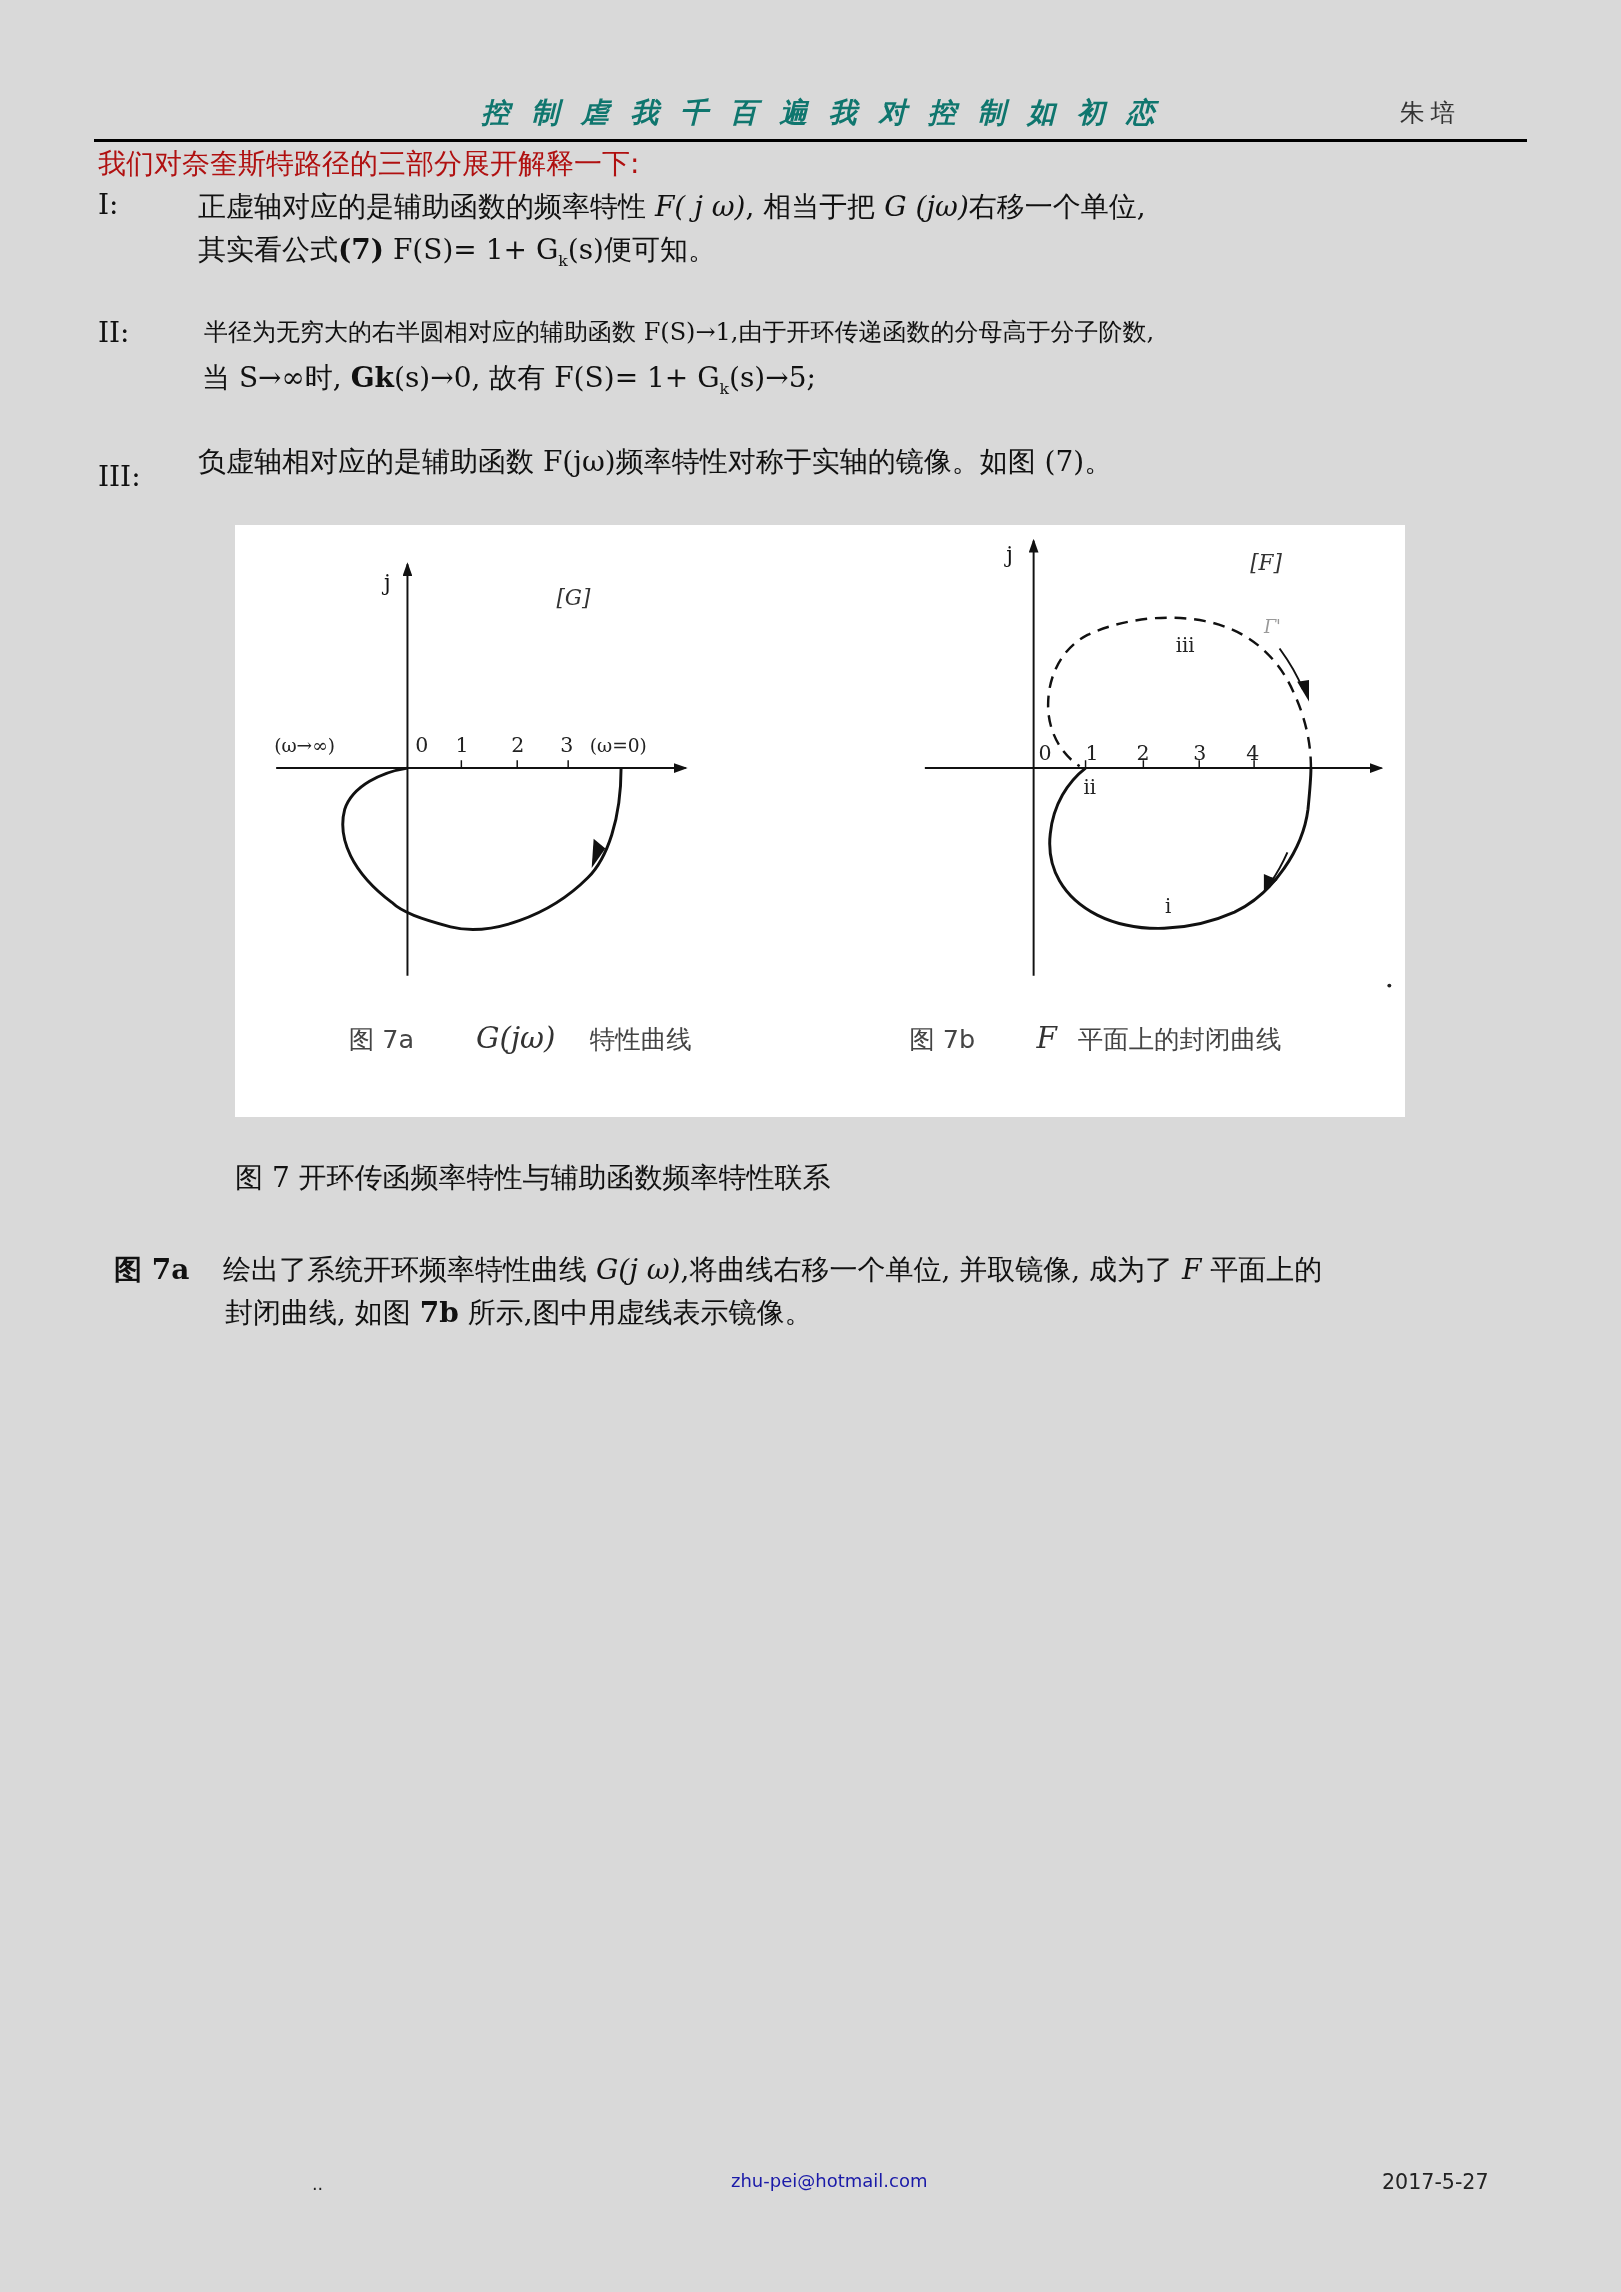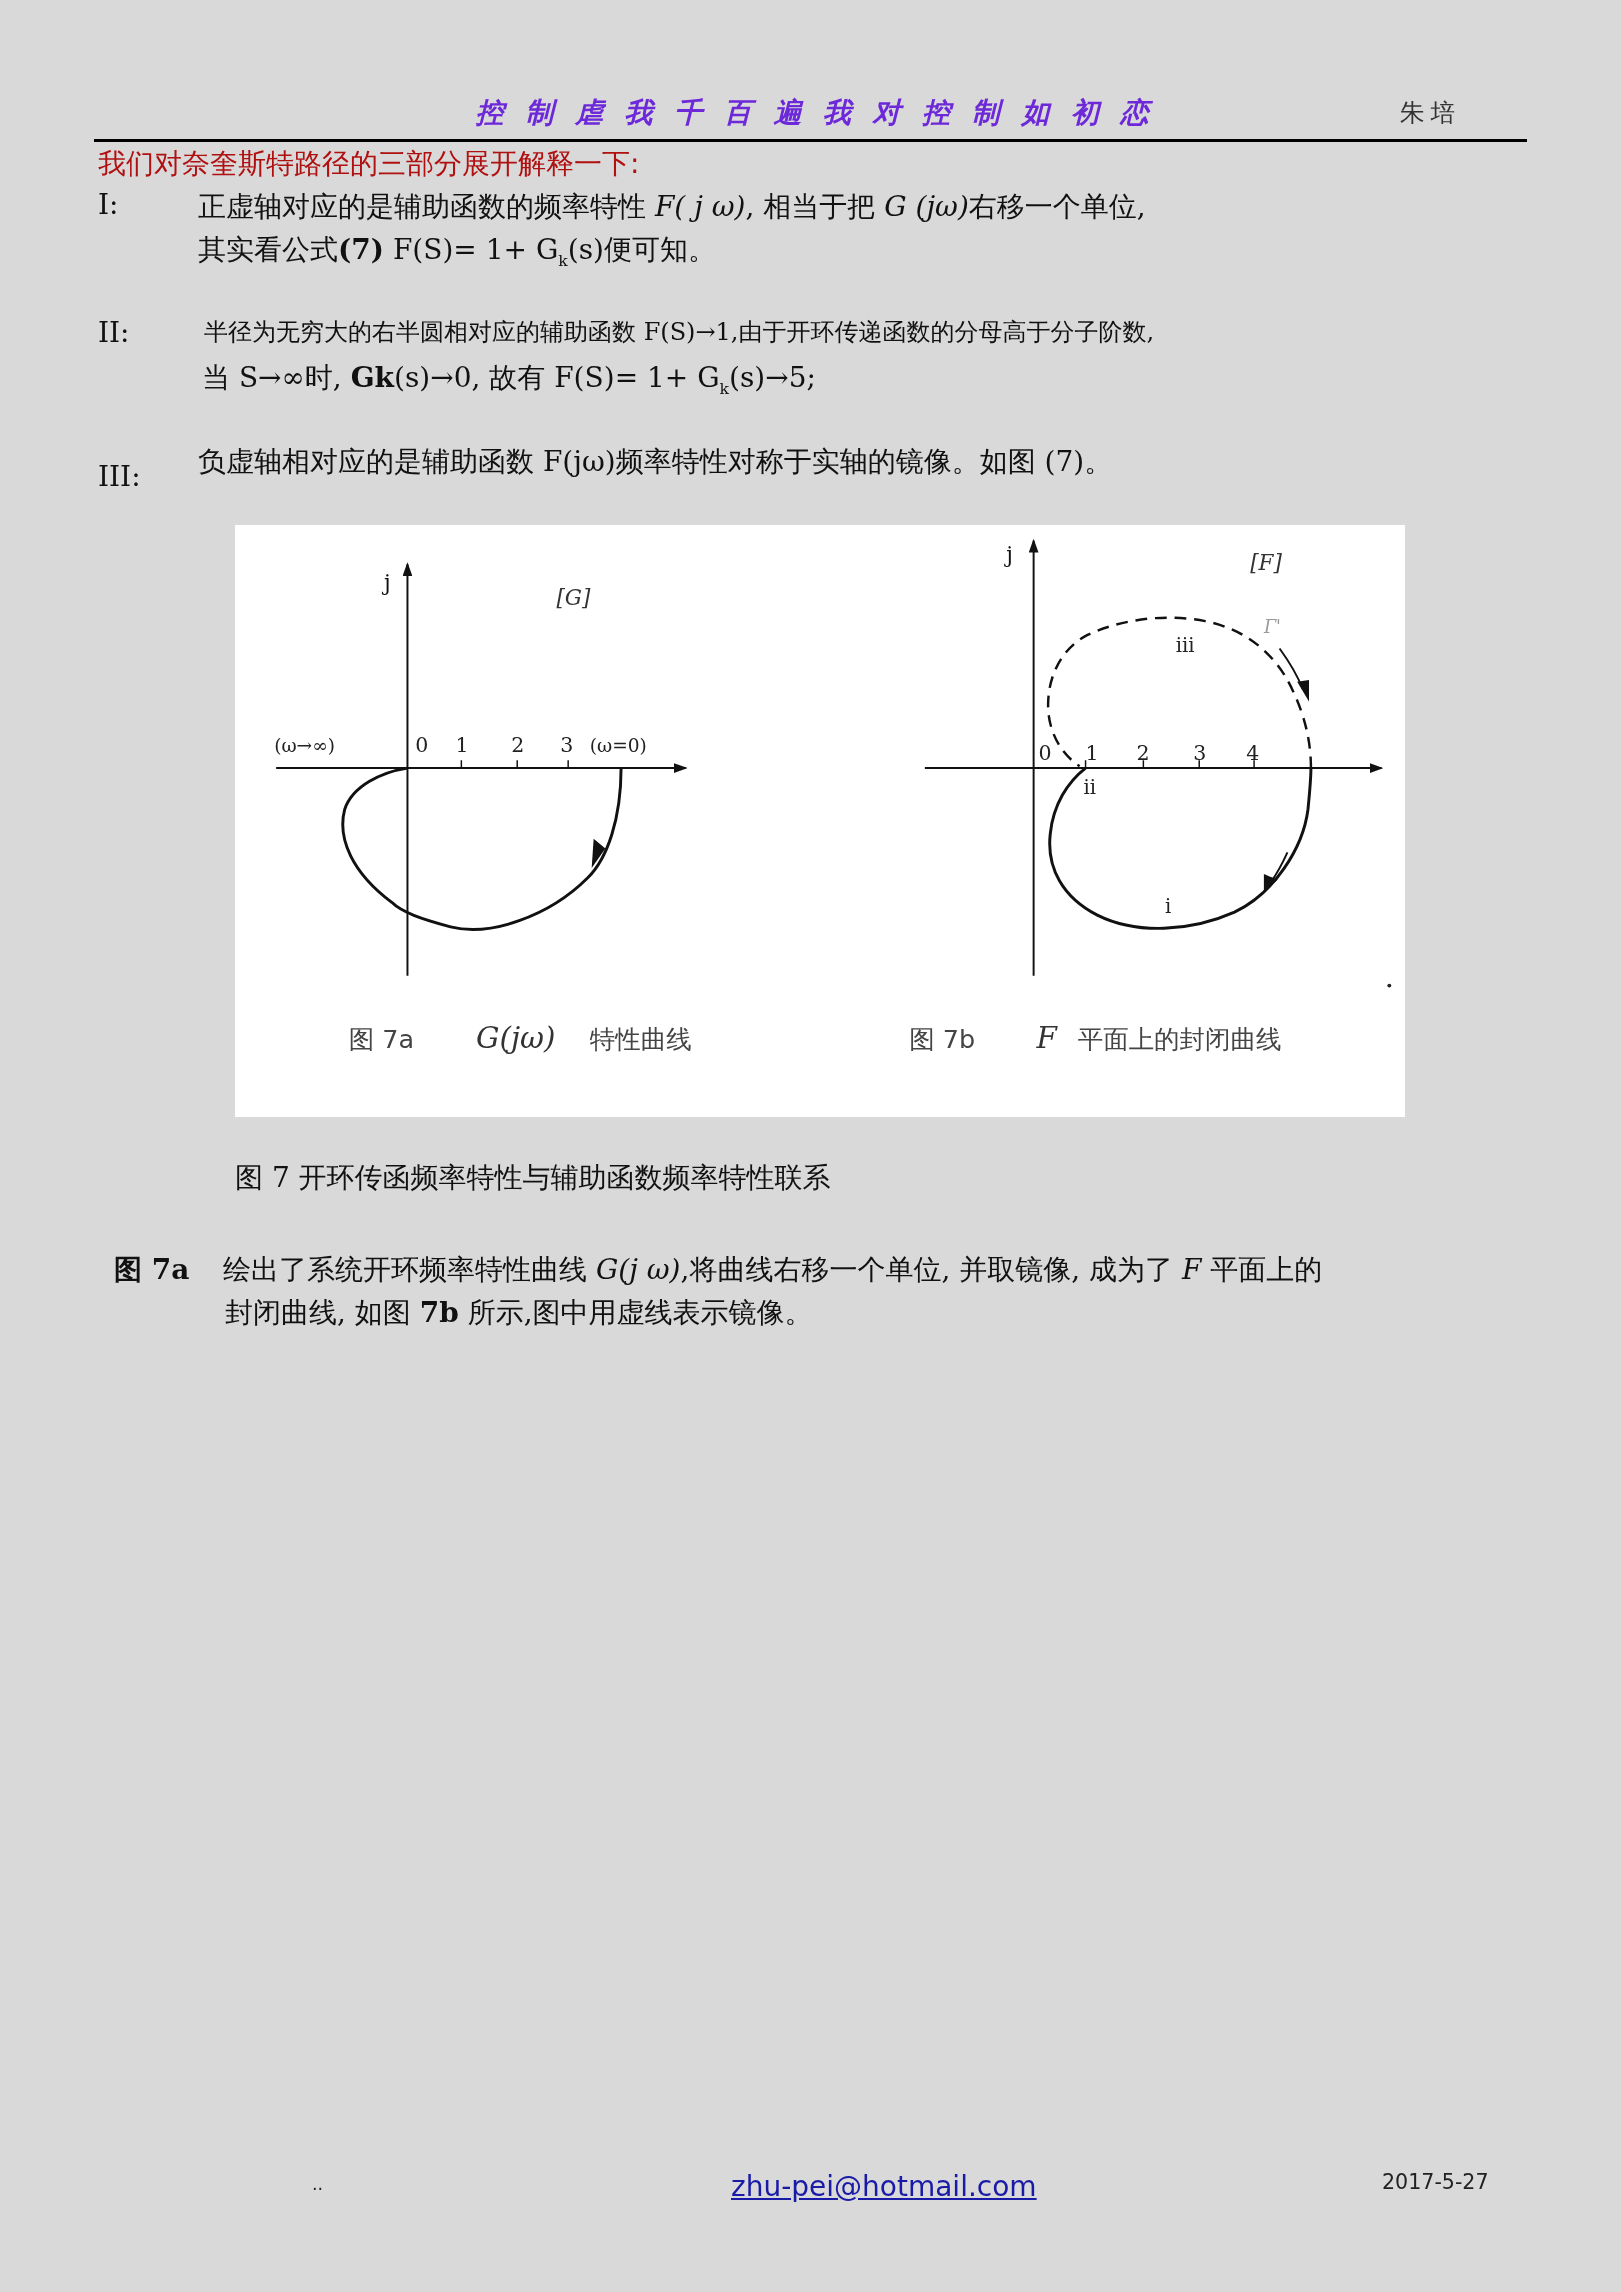--- a/index.html
+++ b/index.html
@@ -13,27 +13,27 @@
       position: relative;
       overflow: hidden;
       font-family: "DejaVu Serif", "Liberation Serif", serif;
       color: #111;
     }
     .abs { position: absolute; }
 
     
     .header-title {
       left: 470px; top: 94px; width: 706px;
-      text-align: center;
+      text-align: right;
       font-family: "DejaVu Serif", serif;
       font-size: 28px;
       font-weight: bold;
       font-style: italic;
       letter-spacing: 21.6px;
-      color: #6d28d9;
+      color: #0f766e;
       white-space: nowrap;
     }
     .header-author {
       left: 1400px; top: 96px;
       font-family: "DejaVu Sans", sans-serif;
       font-size: 24.5px;
       letter-spacing: 5.9px;
       color: #333;
     }
     .header-rule {
@@ -78,23 +78,22 @@
     
     .footer-left {
       left: 312px; top: 2174px;
       font-family: "DejaVu Sans", sans-serif;
       font-size: 17.6px;
       color: #222;
     }
     .footer-email {
       left: 731px; top: 2170px;
       font-family: "DejaVu Sans", sans-serif;
-      font-size: 28px;
+      font-size: 18px;
       color: #1a1aa8;
-      text-decoration: underline;
     }
     .footer-date {
       left: 1382px; top: 2170px;
       font-family: "DejaVu Sans", sans-serif;
       font-size: 20.6px;
       color: #222;
     }
   </style>
 </head>
 <body>

